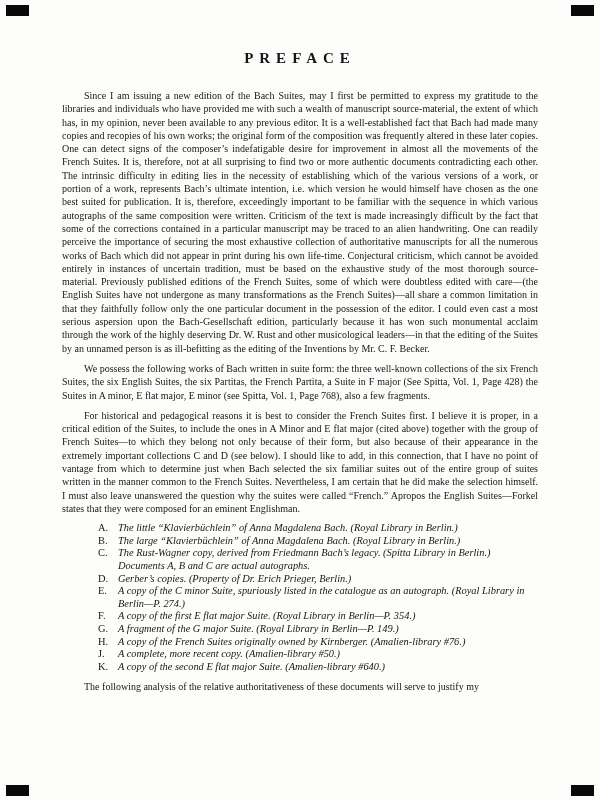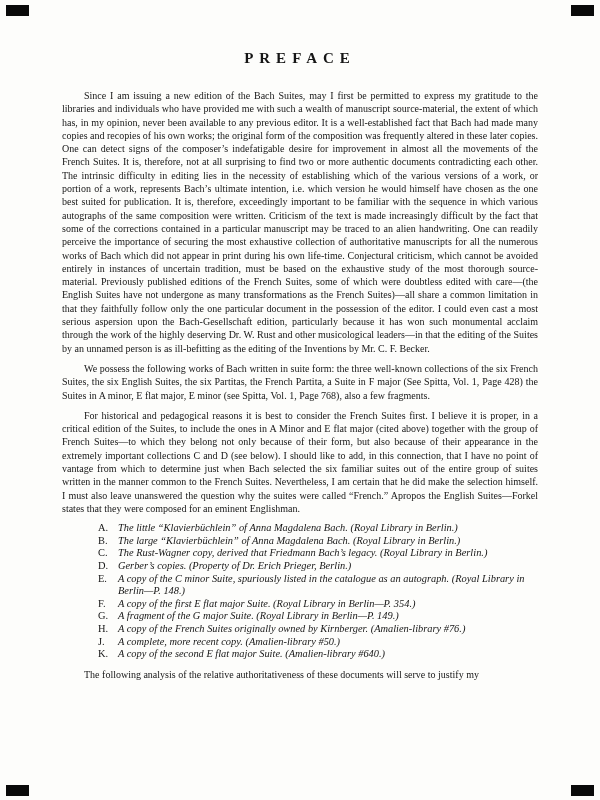--- a/index.html
+++ b/index.html
@@ -94,29 +94,33 @@
       <div class="list-item">
         <span class="li-label">A.</span>
         <span class="li-text">The little “Klavierbüchlein” of Anna Magdalena Bach. (Royal Library in Berlin.)</span>
       </div>
       <div class="list-item">
         <span class="li-label">B.</span>
         <span class="li-text">The large “Klavierbüchlein” of Anna Magdalena Bach. (Royal Library in Berlin.)</span>
       </div>
       <div class="list-item">
         <span class="li-label">C.</span>
-        <span class="li-text">The Rust-Wagner copy, derived that Friedmann Bach’s legacy. (Royal Library in Berlin.)</span>
+        <span class="li-text">The Rust-Wagner copy, derived from Friedmann Bach’s legacy. (Spitta Library in Berlin.)</span>
+      </div>
+      <div class="list-item">
+        <span class="li-label"></span>
+        <span class="li-text">Documents A, B and C are actual autographs.</span>
       </div>
       <div class="list-item">
         <span class="li-label">D.</span>
         <span class="li-text">Gerber’s copies. (Property of Dr. Erich Prieger, Berlin.)</span>
       </div>
       <div class="list-item">
         <span class="li-label">E.</span>
-        <span class="li-text">A copy of the C minor Suite, spuriously listed in the catalogue as an autograph. (Royal Library in Berlin—P. 148.)</span>
+        <span class="li-text">A copy of the C minor Suite, spuriously listed in the catalogue as an autograph. (Royal Library in Berlin—P. 274.)</span>
       </div>
       <div class="list-item">
         <span class="li-label">F.</span>
         <span class="li-text">A copy of the first E flat major Suite. (Royal Library in Berlin—P. 354.)</span>
       </div>
       <div class="list-item">
         <span class="li-label">G.</span>
         <span class="li-text">A fragment of the G major Suite. (Royal Library in Berlin—P. 149.)</span>
       </div>
       <div class="list-item">

